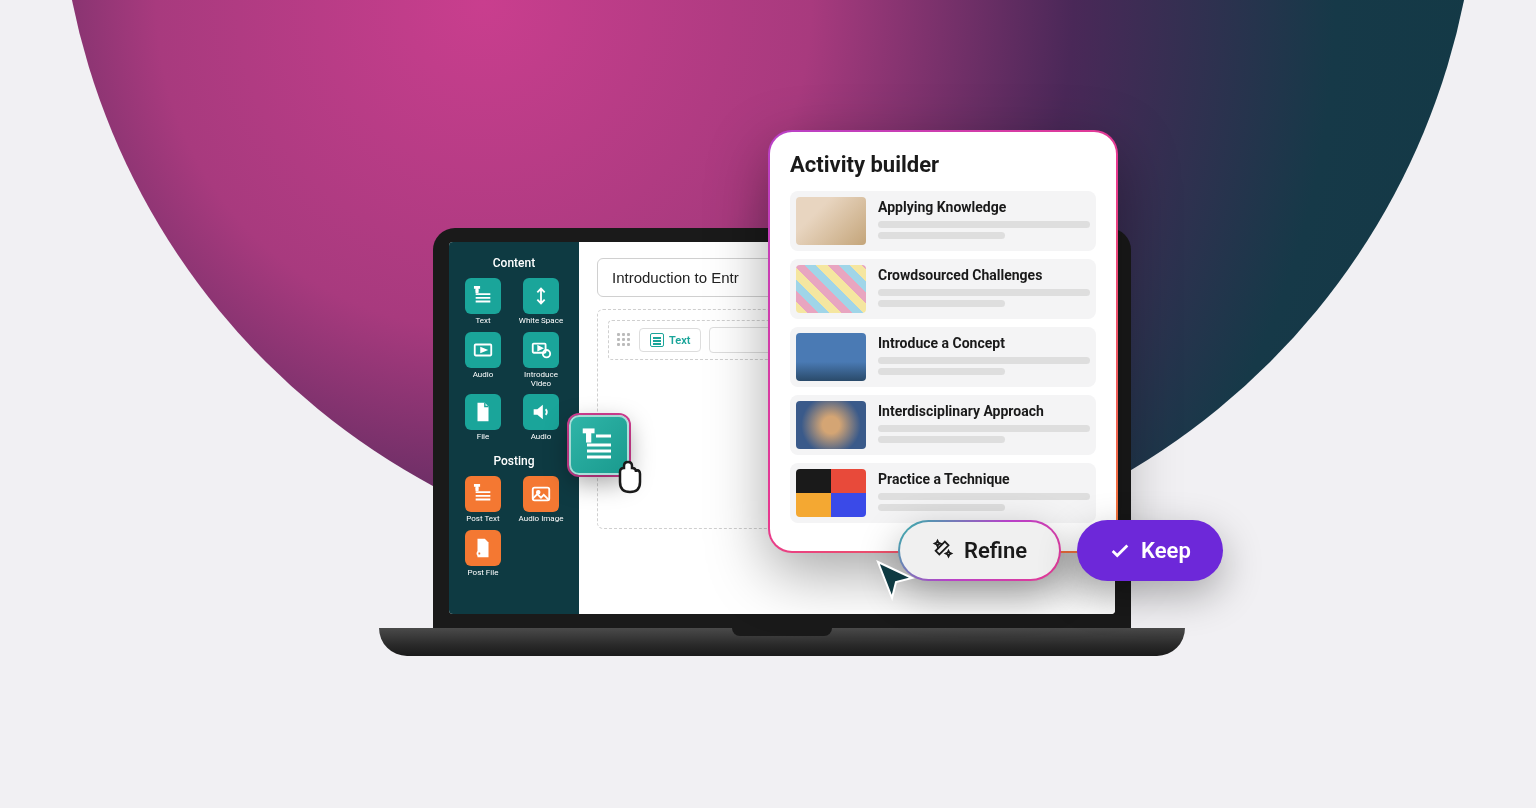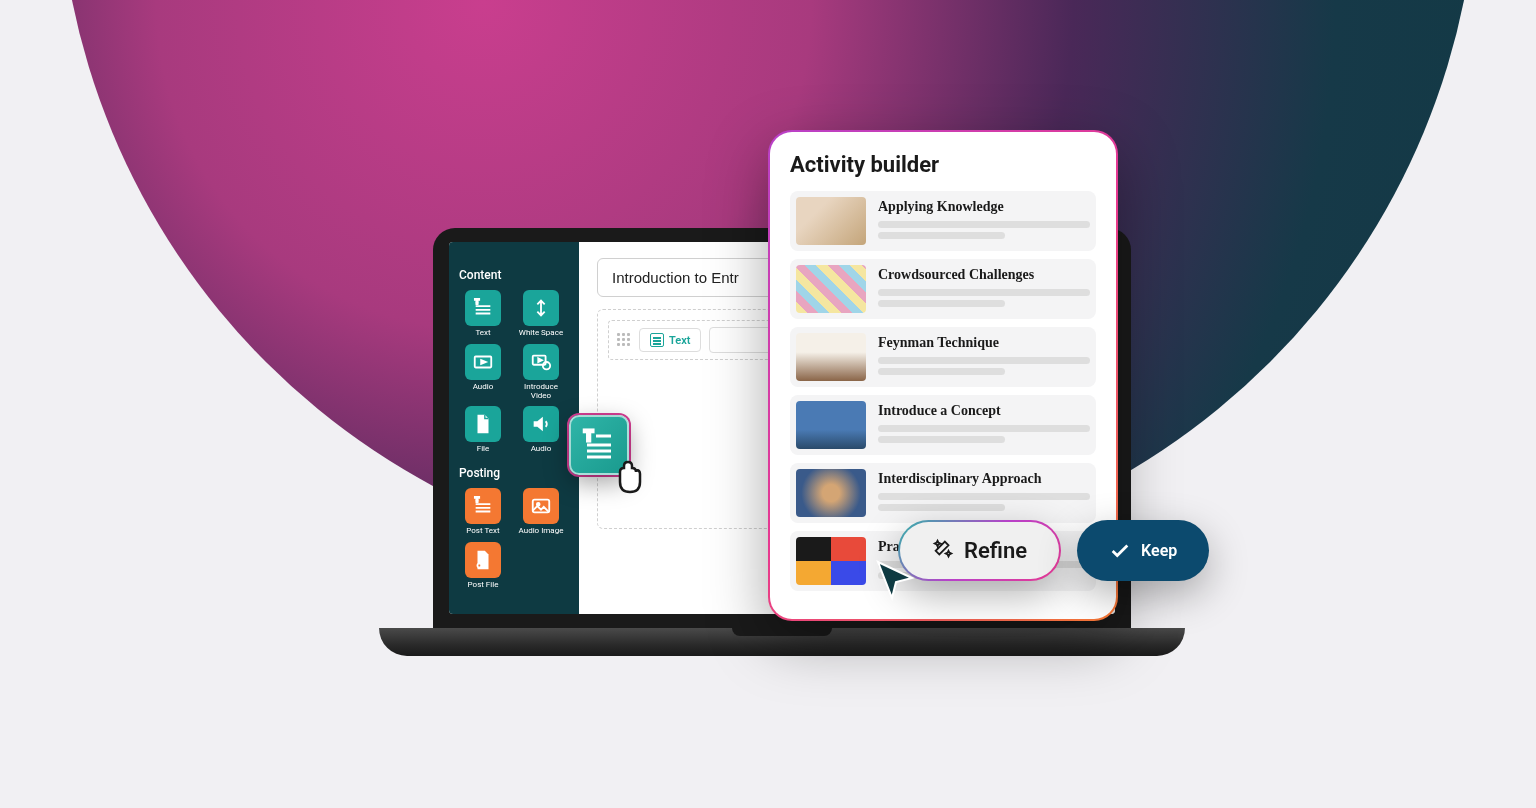--- a/index.html
+++ b/index.html
@@ -64,21 +64,22 @@
 .sidebar {
   width: 130px;
   background: #0e3a42;
   padding: 10px 8px;
   flex-shrink: 0;
 }
 .sidebar-heading {
   color: #fff;
   font-size: 12px;
   font-weight: 500;
-  margin: 16px 2px 8px 2px;
+  margin: 4px 2px 8px 2px;
+  text-align: center;
 }
 .sidebar-grid {
   display: flex;
   flex-wrap: wrap;
   gap: 6px;
 }
 .sidebar-item {
   width: 52px;
   display: flex;
   flex-direction: column;
@@ -238,21 +239,21 @@
   padding: 6px;
   margin-bottom: 8px;
 }
 .activity-thumb {
   width: 70px;
   height: 48px;
   border-radius: 4px;
   flex-shrink: 0;
 }
 .activity-content { flex: 1; padding-top: 2px; }
-.activity-name { font-size: 14px; font-weight: 700; color: #1a1a1a; margin-bottom: 6px; font-family: Liberation Serif, serif; }
+.activity-name { font-size: 14px; font-weight: 700; color: #1a1a1a; margin-bottom: 6px; }
 .activity-bar { height: 7px; background: #dedede; border-radius: 4px; margin-bottom: 4px; }
 .activity-bar.short { width: 60%; }
 
 .thumb-1 { background: linear-gradient(135deg, #e8d5c0 30%, #c4a57a 100%); }
 .thumb-2 { background: repeating-linear-gradient(45deg, #f5e6a0 0 8px, #e8a5c0 8px 16px, #a0d5e8 16px 24px); }
 .thumb-3 { background: linear-gradient(180deg, #f5f0e8 40%, #8a6548 100%); }
 .thumb-4 { background: radial-gradient(circle at 50% 50%, #d4a574 20%, #3a5a8a 70%); }
 .thumb-5 { background: linear-gradient(180deg, #4a7ab4 60%, #2a4a6a 100%); }
 .thumb-6 { background: conic-gradient(#e84a3a 0deg 90deg, #3a4ae8 90deg 180deg, #f4a832 180deg 270deg, #1a1a1a 270deg 360deg); }
 
@@ -279,24 +280,24 @@
   background-origin: border-box;
   background-clip: padding-box, border-box;
   box-shadow: 0 14px 40px rgba(0,0,0,0.3);
 }
 .keep-btn {
   display: flex;
   align-items: center;
   gap: 10px;
   padding: 16px 32px;
   border-radius: 32px;
-  font-size: 16px;
+  font-size: 22px;
   font-weight: 600;
   color: #fff;
-  background: #0c4a6e;
+  background: #6d28d9;
   box-shadow: 0 14px 40px rgba(0,0,0,0.3);
 }
 .cursor-arrow {
   position: absolute;
   left: 872px;
   top: 556px;
   z-index: 25;
 }
 svg { display: block; }
 </style>
@@ -467,28 +468,20 @@
 
   <div class="activity-item">
     <div class="activity-thumb thumb-2"></div>
     <div class="activity-content">
       <div class="activity-name">Crowdsourced Challenges</div>
       <div class="activity-bar"></div>
       <div class="activity-bar short"></div>
     </div>
   </div>
 
-  <div class="activity-item">
-    <div class="activity-thumb thumb-3"></div>
-    <div class="activity-content">
-      <div class="activity-name">Feynman Technique</div>
-      <div class="activity-bar"></div>
-      <div class="activity-bar short"></div>
-    </div>
-  </div>
 
   <div class="activity-item">
     <div class="activity-thumb thumb-5"></div>
     <div class="activity-content">
       <div class="activity-name">Introduce a Concept</div>
       <div class="activity-bar"></div>
       <div class="activity-bar short"></div>
     </div>
   </div>
 

